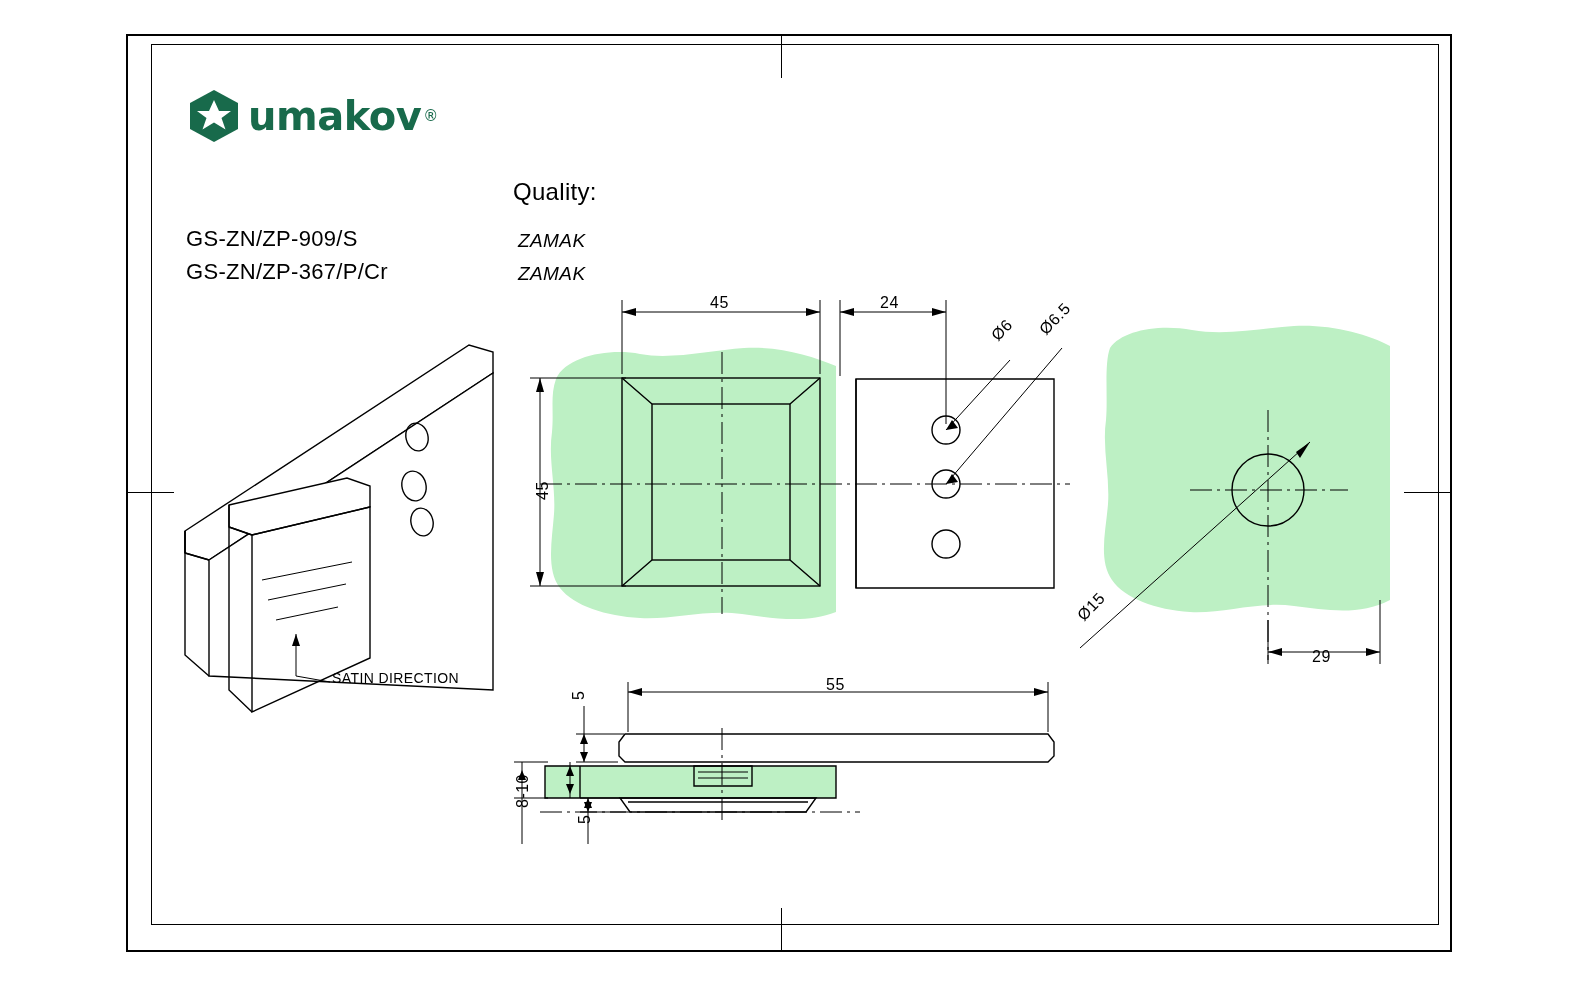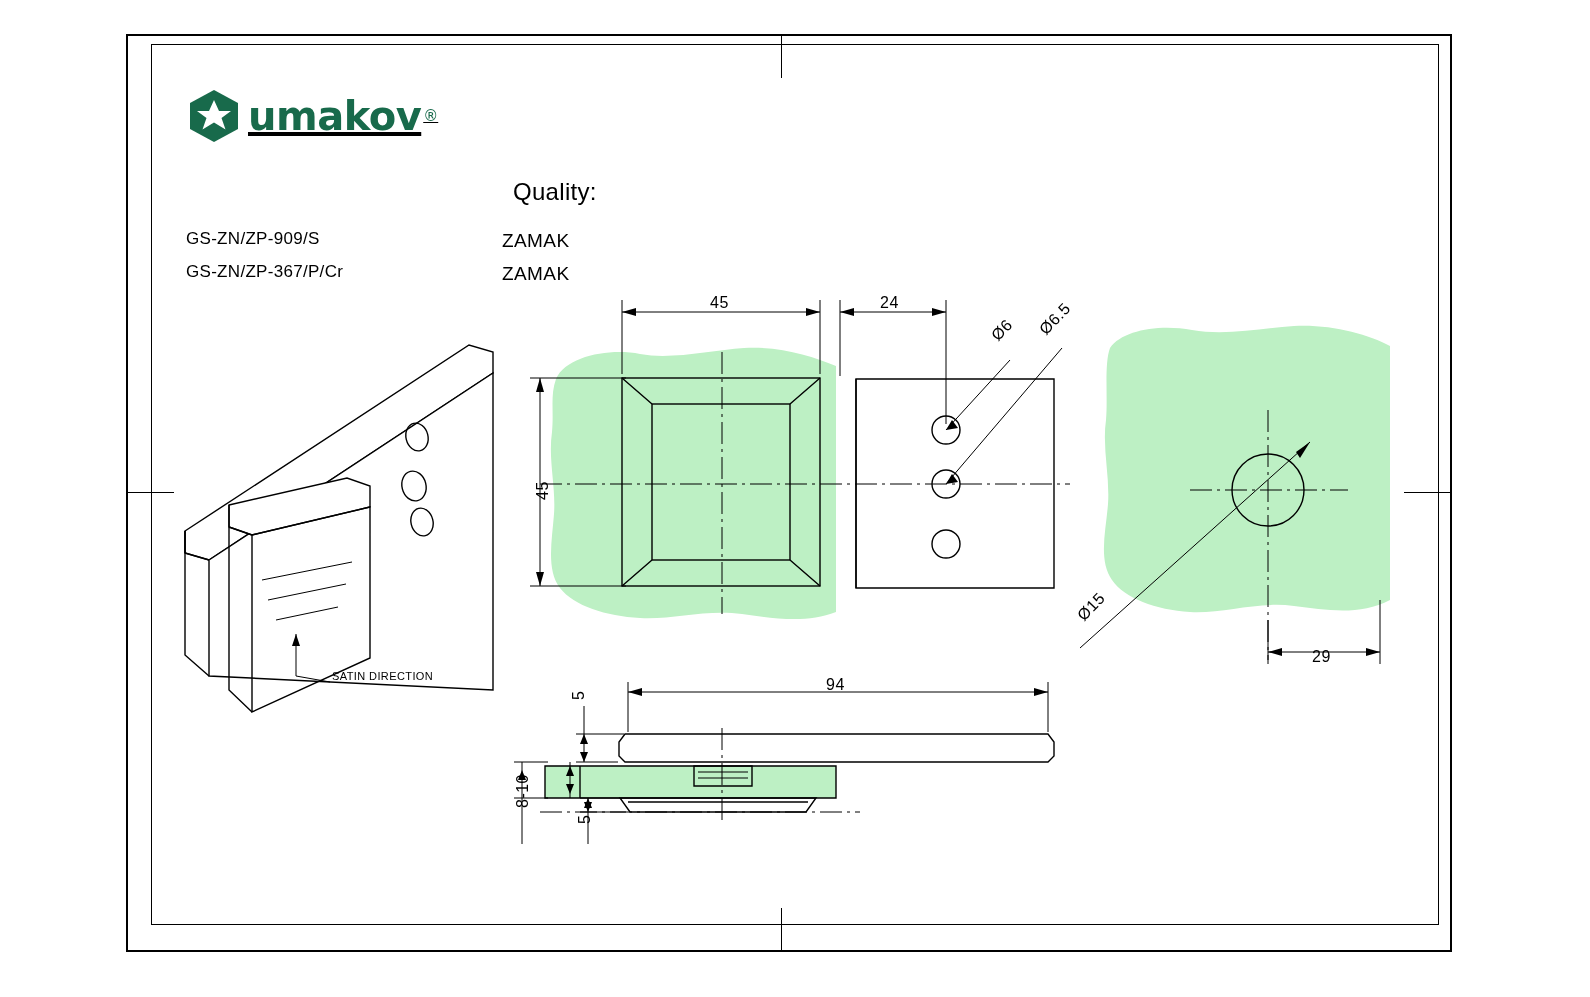--- a/index.html
+++ b/index.html
@@ -9,31 +9,31 @@
   
   .frame-outer{ position:absolute; left:126px; top:34px; width:1326px; height:918px; border:2px solid #000; box-sizing:border-box; }
   .frame-inner{ position:absolute; left:151px; top:44px; width:1288px; height:881px; border:1px solid #000; box-sizing:border-box; }
 
   
   .tick{ position:absolute; background:#000; }
   .tick-h{ height:1px; width:48px; }
   .tick-v{ width:1px; height:44px; }
 
   
-  .logo{ position:absolute; left:186px; top:88px; display:flex; align-items:center;text-decoration:underline; }
+  .logo{ position:absolute; left:186px; top:88px; display:flex; align-items:center; }
   .logo-mark{ width:56px; height:56px; }
   .logo-text{ font-family:"DejaVu Sans", sans-serif; font-weight:bold; font-size:40px; color:#186a4b; letter-spacing:-0.5px; margin-left:6px; }
   .logo-reg{ font-size:15px; color:#186a4b; vertical-align:super; margin-left:2px; font-family:"DejaVu Sans", sans-serif;}
 
   
-  .code-block{ position:absolute; left:186px; top:222px; font-family:"Liberation Sans", sans-serif; font-size:17px; line-height:33px; letter-spacing:0.3px; }
+  .code-block{ position:absolute; left:186px; top:222px; font-family:"Liberation Sans", sans-serif; font-size:22px; line-height:33px; letter-spacing:0.3px; }
   .quality-label{ position:absolute; left:513px; top:178px; font-size:24px; letter-spacing:0.3px; }
-  .quality-vals{ position:absolute; left:502px; top:224px; font-size:19px; line-height:33px; letter-spacing:0.4px; }
-
-  .satin{ position:absolute; left:332px; top:670px; font-size:11px; letter-spacing:0.4px; }
+  .quality-vals{ position:absolute; left:518px; top:224px; font-size:19px; line-height:33px; letter-spacing:0.4px;font-style:italic; }
+
+  .satin{ position:absolute; left:332px; top:670px; font-size:14px; letter-spacing:0.4px; }
 
   .dim{ position:absolute; font-size:16px; letter-spacing:0.5px; }
   .dim-rot{ transform:rotate(-90deg); transform-origin:left top; }
 
   svg { position:absolute; left:0; top:0; overflow:visible; }
   .ln{ stroke:#000; fill:none; }
   .lw1{ stroke-width:1.4; }
   .lw-thin{ stroke-width:1; }
   .glass{ fill:#bdf0c4; stroke:none; }
   .white{ fill:#ffffff; }
@@ -199,19 +199,19 @@
 
   <div class="dim" style="left:710px; top:294px;">45</div>
   <div class="dim" style="left:880px; top:294px;">24</div>
   <div class="dim dim-rot" style="left:534px; top:500px;">45</div>
 
   <div class="dim" style="left:988px; top:332px; transform:rotate(-46deg); transform-origin:left top;">Ø6</div>
   <div class="dim" style="left:1036px; top:326px; transform:rotate(-46deg); transform-origin:left top;">Ø6.5</div>
   <div class="dim" style="left:1074px; top:612px; transform:rotate(-46deg); transform-origin:left top;">Ø15</div>
   <div class="dim" style="left:1312px; top:648px;">29</div>
 
-  <div class="dim" style="left:826px; top:676px;">94</div>
+  <div class="dim" style="left:826px; top:676px;">55</div>
   <div class="dim dim-rot" style="left:570px; top:700px;">5</div>
   <div class="dim dim-rot" style="left:514px; top:808px;">8-10</div>
   <div class="dim dim-rot" style="left:576px; top:824px;">5</div>
 
   <div class="satin">SATIN DIRECTION</div>
 </div>
 
 </body></html>

